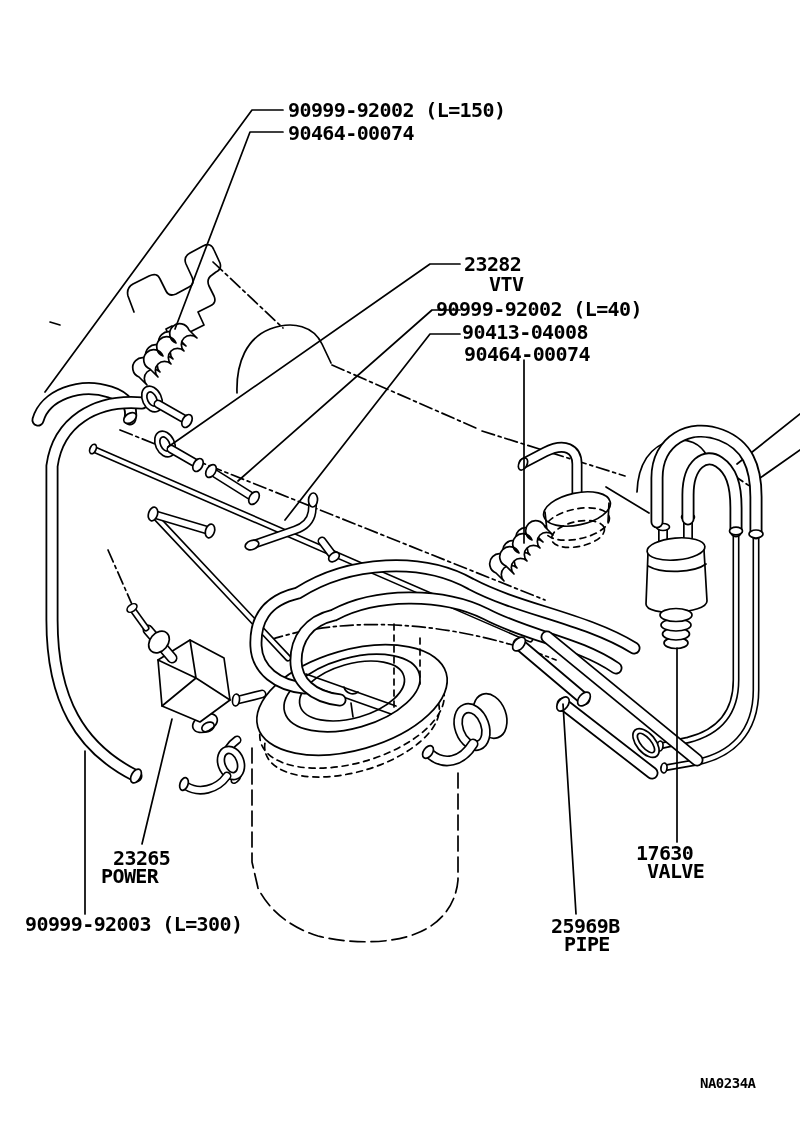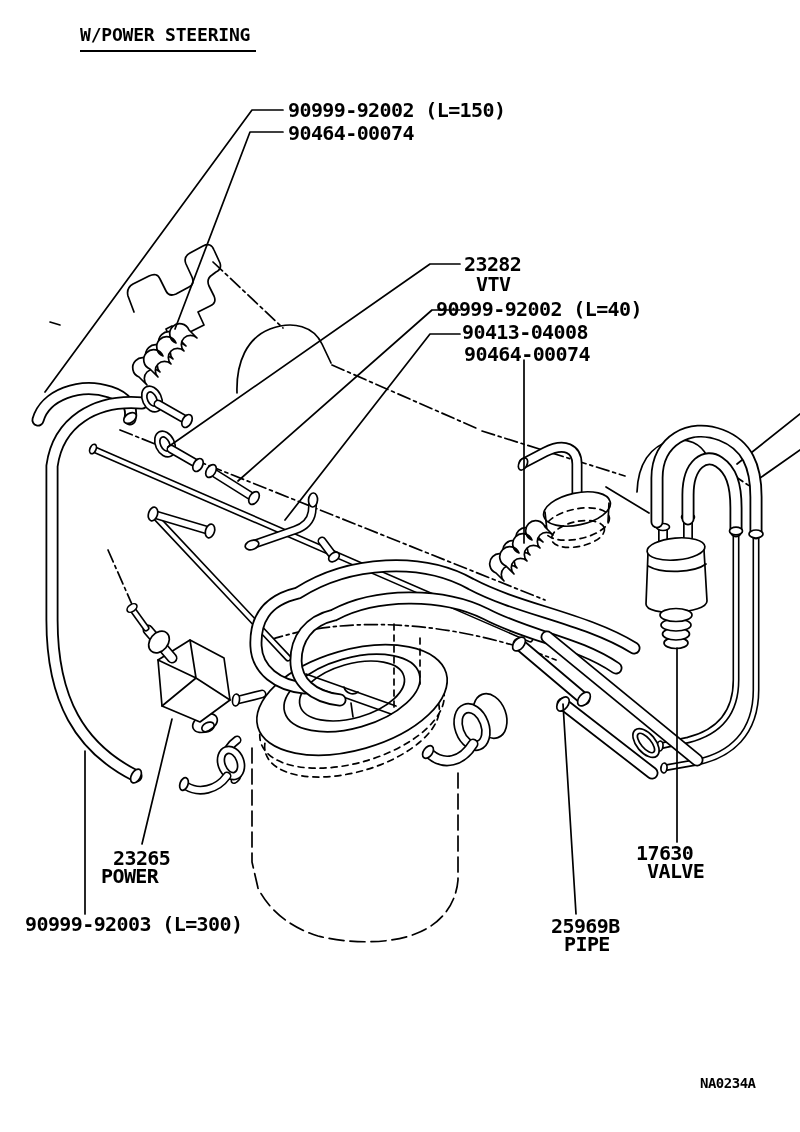--- a/index.html
+++ b/index.html
@@ -255,26 +255,25 @@
   <path d="M460,310 L432,310 L238,481"></path>
   <path d="M460,334 L430,334 L285,520"></path>
   <path d="M524,360 L524,543"></path>
   <path d="M142,844 L172,719"></path>
   <path d="M85,914 L85,751"></path>
   <path d="M576,914 L563,704"></path>
   <path d="M677,842 L677,648"></path>
 </g>
 </svg>
 
-<div class="title">W/POWER STEERING</div>
 
 <div class="lbl" style="left:288px;top:101px">90999-92002 (L=150)</div>
 <div class="lbl" style="left:288px;top:124px">90464-00074</div>
 <div class="lbl" style="left:464px;top:255px">23282</div>
-<div class="lbl" style="left:476px;top:275px">VTV</div>
+<div class="lbl" style="left:489px;top:275px">VTV</div>
 <div class="lbl" style="left:436px;top:300px">90999-92002 (L=40)</div>
 <div class="lbl" style="left:462px;top:323px">90413-04008</div>
 <div class="lbl" style="left:464px;top:345px">90464-00074</div>
 <div class="lbl" style="left:113px;top:849px">23265</div>
 <div class="lbl" style="left:101px;top:867px">POWER</div>
 <div class="lbl" style="left:25px;top:915px">90999-92003 (L=300)</div>
 <div class="lbl" style="left:551px;top:917px">25969B</div>
 <div class="lbl" style="left:564px;top:935px">PIPE</div>
 <div class="lbl" style="left:636px;top:844px">17630</div>
 <div class="lbl" style="left:647px;top:862px">VALVE</div>

